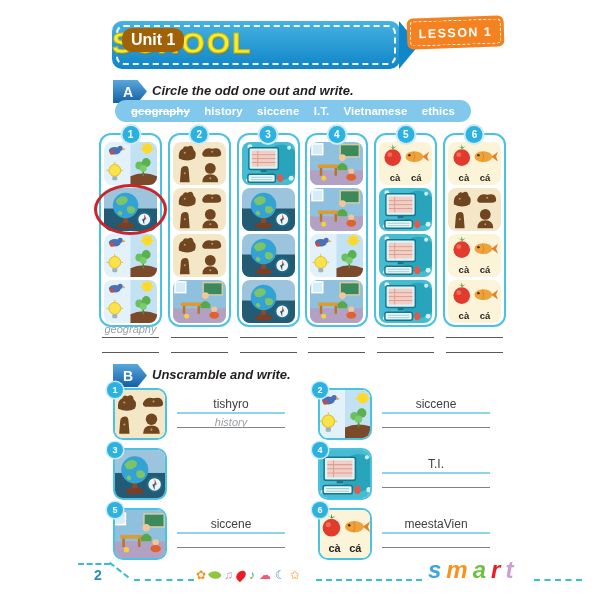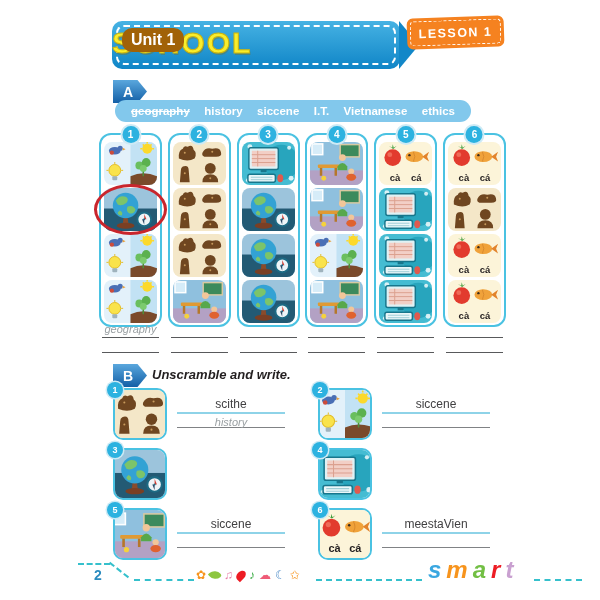--- a/index.html
+++ b/index.html
@@ -223,20 +223,21 @@
     <div class="banner-dash"></div>
   </div>
   <div class="banner-tip"></div>
   <div class="unit-badge">Unit 1</div>
   <div class="banner-title">SCHOOL</div>
   <div class="lesson-badge">
     <div class="lesson-dash">LESSON 1</div>
   </div>
 
   <div class="sec-badge" style="left:113px;top:80px;">A</div>
+  <div class="sec-instr" style="left:152px;top:83px;">Circle the odd one out and write.</div>
 
   <div class="word-bank">
       <span class="wb-word struck">geography</span>
       <span class="wb-word">history</span>
       <span class="wb-word">siccene</span>
       <span class="wb-word">I.T.</span>
       <span class="wb-word">Vietnamese</span>
       <span class="wb-word">ethics</span>
     </div>
 
@@ -494,21 +495,21 @@
       <div class="b-item">
         <div class="b-imgwrap">
           <div class="b-img">
             <svg class="cell-svg">
               <use href="#sym-history" xlink:href="#sym-history"></use>
             </svg>
           </div>
           <div class="b-badge">1</div>
         </div>
         <div class="b-lines">
-          <div class="b-line1">scithe</div>
+          <div class="b-line1">tishyro</div>
           <div class="b-line2">history</div>
         </div>
       </div>
       <div class="b-item">
         <div class="b-imgwrap">
           <div class="b-img">
             <svg class="cell-svg">
               <use href="#sym-geography" xlink:href="#sym-geography"></use>
             </svg>
           </div>
@@ -546,20 +547,24 @@
         </div>
       </div>
       <div class="b-item">
         <div class="b-imgwrap">
           <div class="b-img">
             <svg class="cell-svg">
               <use href="#sym-computer" xlink:href="#sym-computer"></use>
             </svg>
           </div>
           <div class="b-badge">4</div>
+        </div>
+        <div class="b-lines">
+          <div class="b-line1">T.I.</div>
+          <div class="b-line2"></div>
         </div>
       </div>
       <div class="b-item">
         <div class="b-imgwrap">
           <div class="b-img">
             <svg class="cell-svg">
               <use href="#sym-vietnamese" xlink:href="#sym-vietnamese"></use>
             </svg>
             <div class="vn-cap-b">
               <span>cà</span>

